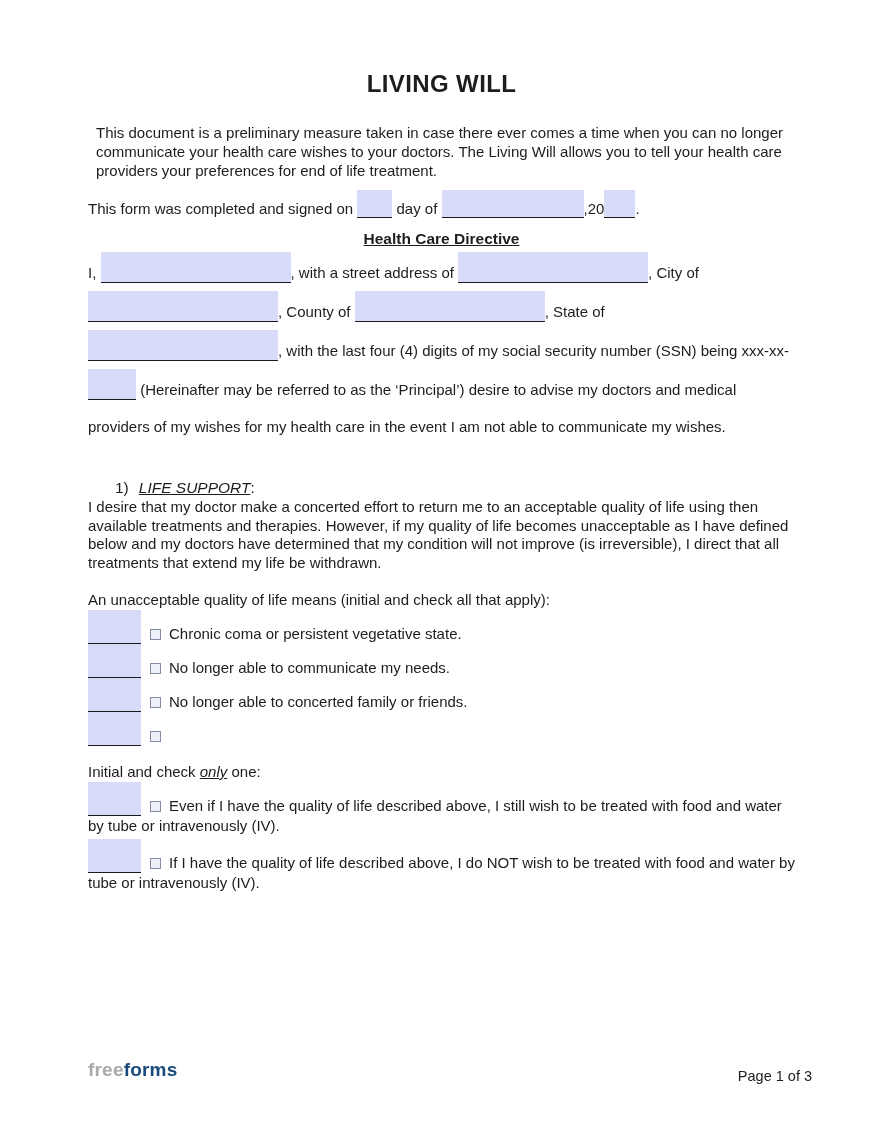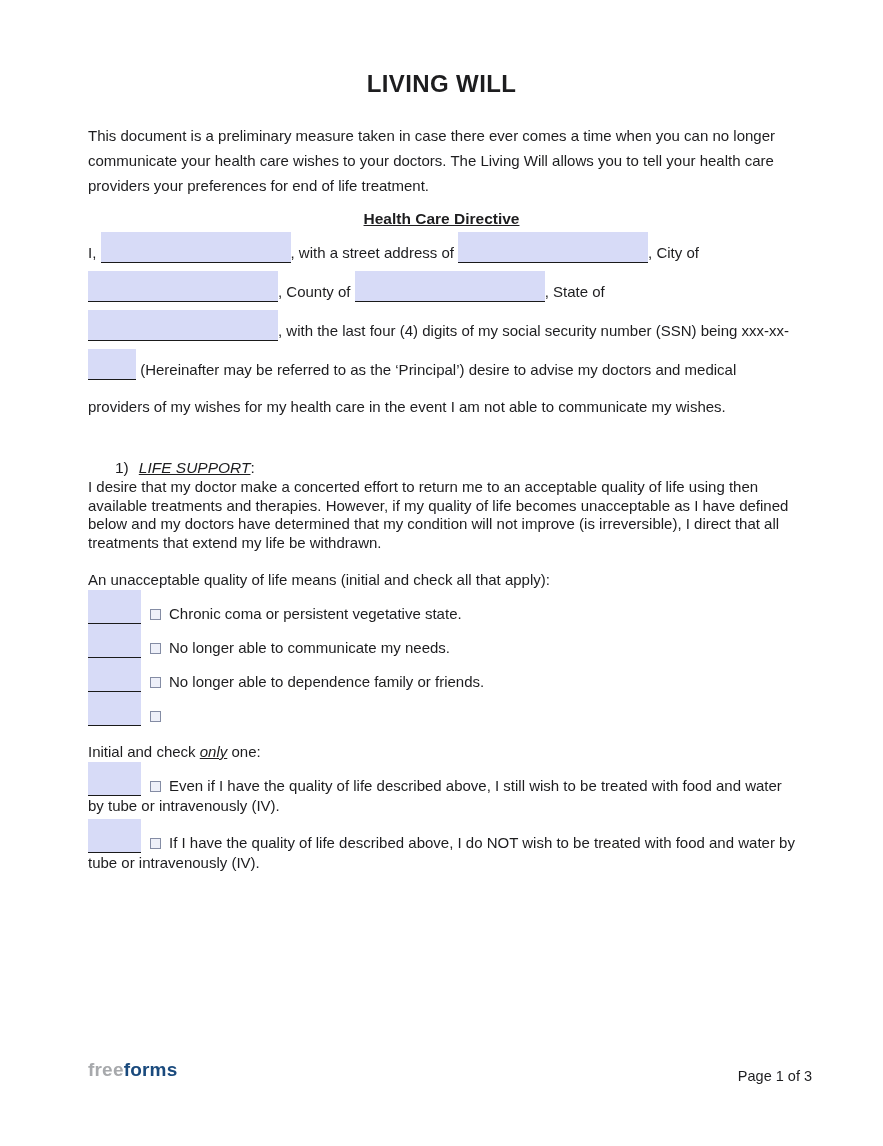--- a/index.html
+++ b/index.html
@@ -18,21 +18,21 @@
     color:var(--text);font-size:15px;
     overflow:hidden;
   }
   .page{position:relative;width:883px;height:1146px;}
   .content{padding:70px 88px 0 88px;}
 
   .doc-title{
     text-align:center;font-size:24px;font-weight:bold;
     letter-spacing:0.4px;margin:0 0 25px 0;
   }
-  .intro{margin:0;line-height:25px;}
+  .intro{margin:8px;line-height:19px;}
 
   
   .blank{
     display:inline-block;
     background:var(--field-fill);
     border-bottom:1.5px solid #1a1a1a;
   }
   .b-day{width:35px;height:28px;vertical-align:-4px;}
   .b-month{width:142px;height:28px;vertical-align:-4px;}
   .b-year{width:31px;height:28px;vertical-align:-4px;}
@@ -80,36 +80,37 @@
 </head>
 <body>
 
 <div class="page">
   <div class="content">
 
     <h1 class="doc-title">LIVING WILL</h1>
 
     <p class="intro">This document is a preliminary measure taken in case there ever comes a time when you can no longer communicate your health care wishes to your doctors. The Living Will allows you to tell your health care providers your preferences for end of life treatment.</p>
 
+    <p class="date-line"><span>This form was completed and signed on</span> <span class="blank b-day"></span> <span>day of</span> <span class="blank b-month"></span><span>,20</span><span class="blank b-year"></span><span>.</span></p>
 
     <h2 class="hcd-heading">Health Care Directive</h2>
 
     <p class="directive"><span>I,</span> <span class="blank b-lg"></span><span>, with a street address of</span> <span class="blank b-lg"></span><span>, City of</span> <span class="blank b-lg"></span><span>, County of</span> <span class="blank b-lg"></span><span>, State of</span> <span class="blank b-lg"></span><span>, with the last four (4) digits of my social security number (SSN) being xxx-xx-</span><span class="blank b-ssn"></span> <span>(Hereinafter may be referred to as the ‘Principal’) desire to advise my doctors and medical providers of my wishes for my health care in the event I am not able to communicate my wishes.</span></p>
 
     <p class="ls-heading"><span class="ls-num">1)</span><span class="ls-title">LIFE SUPPORT</span><span>:</span></p>
 
     <p class="ls-body">I desire that my doctor make a concerted effort to return me to an acceptable quality of life using then available treatments and therapies. However, if my quality of life becomes unacceptable as I have defined below and my doctors have determined that my condition will not improve (is irreversible), I direct that all treatments that extend my life be withdrawn.</p>
 
     <p class="checklist-intro">An unacceptable quality of life means (initial and check all that apply):</p>
 
     <div class="check-row"><span class="blank b-init"></span><span class="cb" role="checkbox"></span><span>Chronic coma or persistent vegetative state.</span></div>
 
     <div class="check-row"><span class="blank b-init"></span><span class="cb" role="checkbox"></span><span>No longer able to communicate my needs.</span></div>
 
-    <div class="check-row"><span class="blank b-init"></span><span class="cb" role="checkbox"></span><span>No longer able to dependence family or friends.</span></div>
+    <div class="check-row"><span class="blank b-init"></span><span class="cb" role="checkbox"></span><span>No longer able to concerted family or friends.</span></div>
 
     <div class="check-row"><span class="blank b-init"></span><span class="cb" role="checkbox"></span></div>
 
 
     <p class="choose-line"><span>Initial and check</span> <span class="emph">only</span> <span>one:</span></p>
 
     <p class="option"><span class="blank b-init"></span><span class="cb" role="checkbox"></span><span>Even if I have the quality of life described above, I still wish to be treated with food and water by tube or intravenously (IV).</span></p>
 
     <p class="option"><span class="blank b-init"></span><span class="cb" role="checkbox"></span><span>If I have the quality of life described above, I do NOT wish to be treated with food and water by tube or intravenously (IV).</span></p>
 

